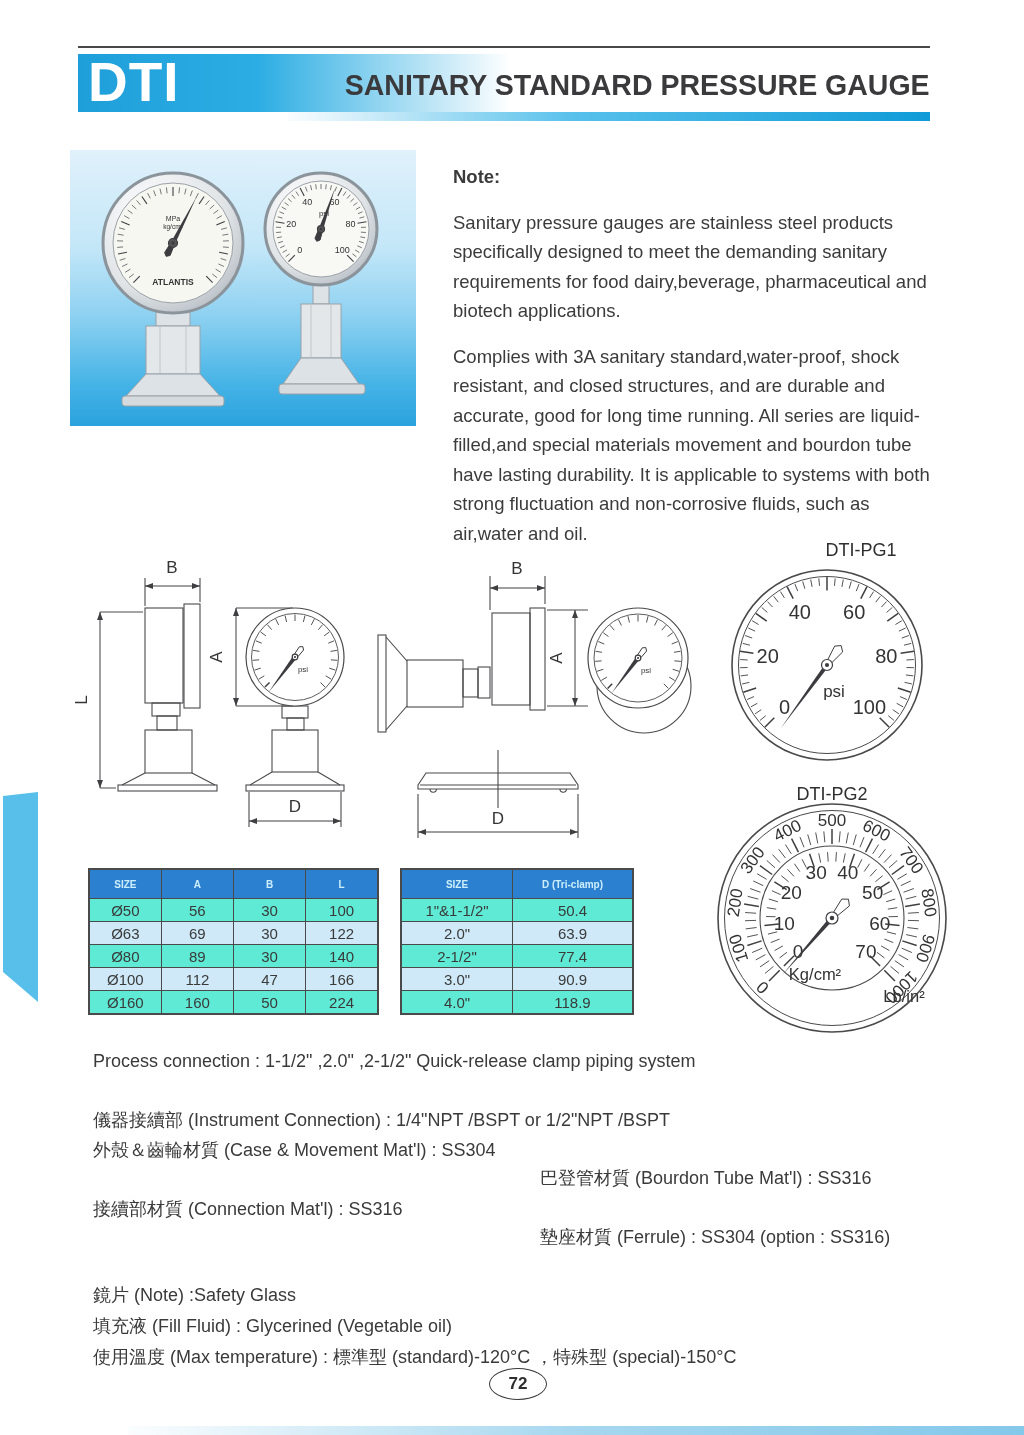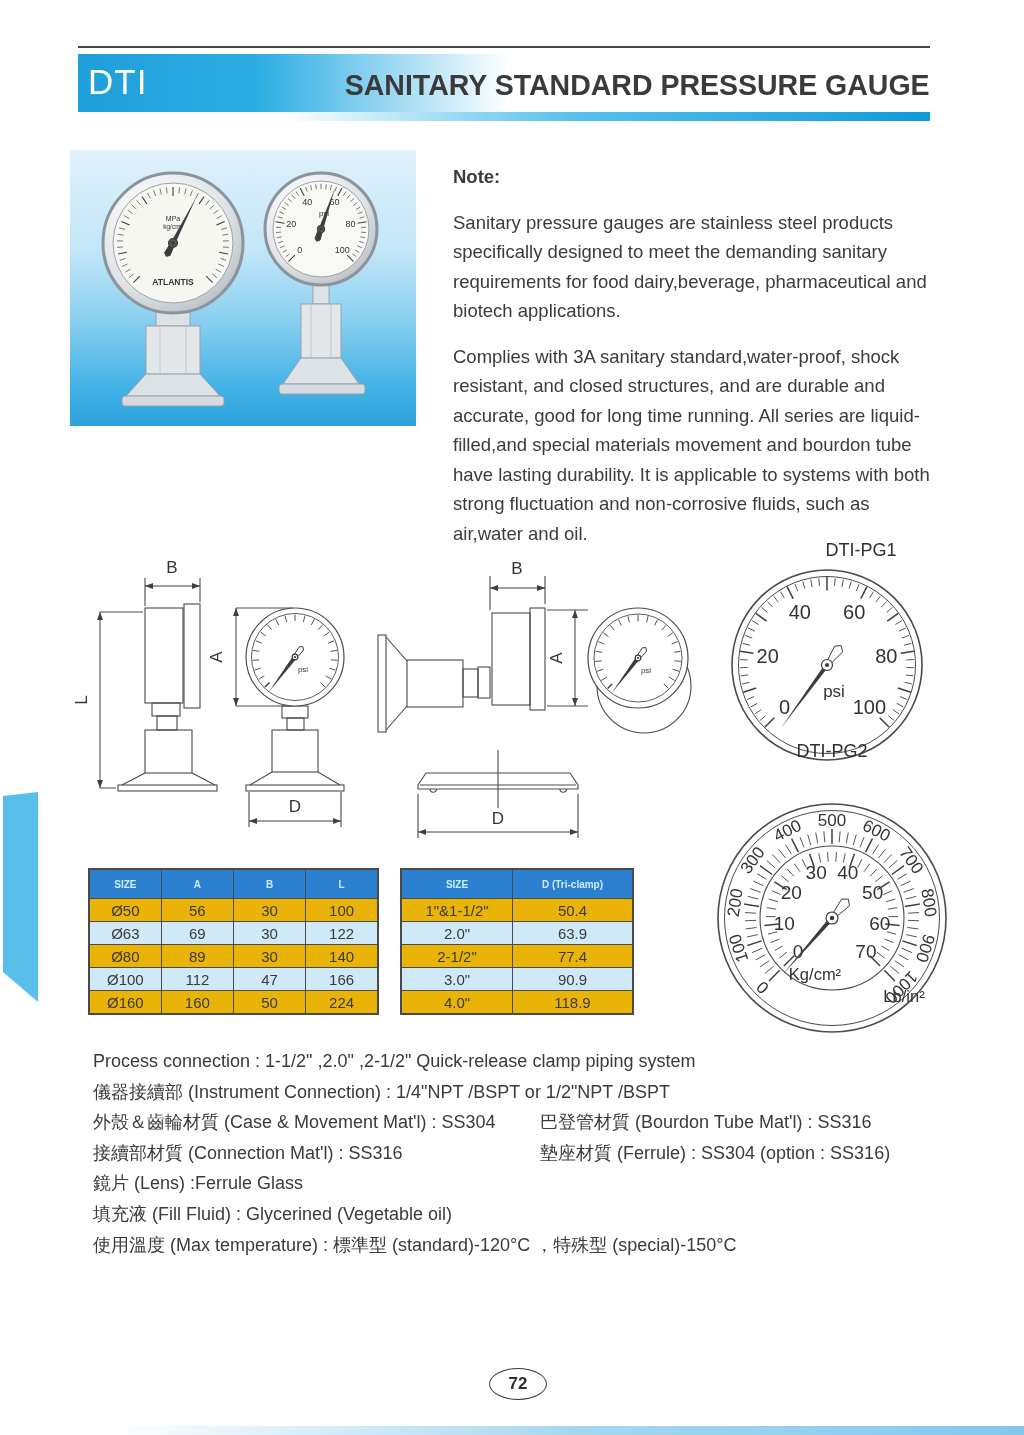--- a/index.html
+++ b/index.html
@@ -2,62 +2,62 @@
 <html><head>
 <meta charset="utf-8">
 <style>
   html,body{margin:0;padding:0;background:#fff;}
   .page{position:relative;width:1024px;height:1435px;background:#fff;overflow:hidden;
         font-family:"Liberation Sans","DejaVu Sans",sans-serif;color:#3a3a3a;}
 
   .top-rule{position:absolute;left:78px;top:46px;width:852px;height:2px;background:#48484b;}
   .logo-block{position:absolute;left:78px;top:54px;width:600px;height:58px;
               background:linear-gradient(90deg,#1f9fda 0%,#2cade3 30%,rgba(255,255,255,0) 72%);}
-  .logo-text{display:block;font-size:35px;font-weight:400;color:#fff;line-height:56px;
+  .logo-text{display:block;font-size:55px;font-weight:700;color:#fff;line-height:56px;
              padding-left:10px;letter-spacing:1px;}
   .title{position:absolute;top:68px;right:94px;margin:0;font-size:30px;font-weight:800;
          color:#3a3a3c;white-space:nowrap;transform:scaleX(0.95);transform-origin:right;}
   .title-underline{position:absolute;left:288px;top:112px;width:642px;height:9px;
          background:linear-gradient(90deg,rgba(210,236,249,0.1),#56c0eb 45%,#0f9bd8 100%);}
 
   .photo{position:absolute;left:70px;top:150px;width:346px;height:276px;}
 
   .note{position:absolute;left:437px;top:146px;width:512px;color:#3b3b3b;}
   .note-h{font-size:20px;font-weight:700;margin:0 0 8px 0;}
   .note p{font-size:18.5px;line-height:29.5px;margin:16px;}
 
   .drawings{position:absolute;left:60px;top:540px;}
   .ln{stroke:#4a4a4d;stroke-width:1.1;fill:none;}
   .dim{stroke:#3f3f42;stroke-width:1;marker-start:url(#aS);marker-end:url(#aE);}
   .dimlbl{font-size:17px;fill:#353537;font-family:"Liberation Sans","DejaVu Sans",sans-serif;}
 
   .dial-label{position:absolute;width:170px;text-align:center;font-size:18px;color:#2f2f31;}
   #lbl-pg1{left:776px;top:540px;}
-  #lbl-pg2{left:747px;top:741px;}
+  #lbl-pg2{left:747px;top:784px;}
   #pg1-svg{position:absolute;left:722px;top:562px;}
   #pg2-svg{position:absolute;left:712px;top:798px;}
 
   table{position:absolute;border-collapse:collapse;text-align:center;color:#3a3a3a;
         border:2px solid #4a4a4a;}
   #t1{left:88px;top:868px;width:291px;}
   #t2{left:400px;top:868px;width:234px;}
   th{background:#2b80cf;color:#cdeefd;font-weight:700;font-size:10px;height:26px;
      border:1px solid #4a4a4a;}
-  td{font-size:15px;height:20px;border:1px solid #4a4a4a;background:#eab308;}
+  td{font-size:15px;height:20px;border:1px solid #4a4a4a;background:#5eead4;}
   tbody tr:nth-child(even) td{background:#cfe9f8;}
   #t1 th{width:25%;}
   #t2 th:first-child{width:108px;}
 
   .side-tab{position:absolute;left:0;top:790px;width:38px;height:212px;background:#57bfe9;
             clip-path:polygon(3px 6px,38px 2px,38px 212px,3px 182px);}
 
   .specs{position:absolute;left:93px;top:1046px;width:900px;font-size:18px;color:#3a3a3a;}
   .spec-row{display:flex;line-height:30.6px;}
   .spec-left{flex:none;min-width:447px;white-space:nowrap;}
-  .spec-right{flex:1;white-space:nowrap;}
+  .spec-right{flex:1;white-space:nowrap;margin-top:28px;}
 
   .pageno{position:absolute;left:489px;top:1368px;width:56px;height:30px;
           border:1.5px solid #3a3a3c;border-radius:50%;text-align:center;line-height:30px;
           font-size:17px;font-weight:700;color:#2e2e30;}
   .bottom-strip{position:absolute;left:128px;top:1426px;width:896px;height:9px;
           background:linear-gradient(90deg,rgba(175,218,241,0.05),#a6d7ef 50%,#84c8ea 100%);}
   svg text{font-family:"Liberation Sans","DejaVu Sans",sans-serif;}
 </style>
 </head>
 <body>
@@ -644,21 +644,21 @@
     </div>
     <div class="spec-row">
       <span class="spec-left">外殼＆齒輪材質 (Case &amp; Movement Mat'l) : SS304</span>
       <span class="spec-right">巴登管材質 (Bourdon Tube Mat'l) : SS316</span>
     </div>
     <div class="spec-row">
       <span class="spec-left">接續部材質 (Connection Mat'l) : SS316</span>
       <span class="spec-right">墊座材質 (Ferrule) : SS304 (option : SS316)</span>
     </div>
     <div class="spec-row">
-      <span class="spec-right">鏡片 (Lens) :Ferrule Glass</span>
+      <span class="spec-right">鏡片 (Note) :Safety Glass</span>
     </div>
     <div class="spec-row">
       <span class="spec-left">填充液 (Fill Fluid) : Glycerined (Vegetable oil)</span>
       <span class="spec-right"></span>
     </div>
     <div class="spec-row">
       <span class="spec-left">使用溫度 (Max temperature) : 標準型 (standard)-120°C ，特殊型 (special)-150°C</span>
       <span class="spec-right"></span>
     </div>
   </div>

